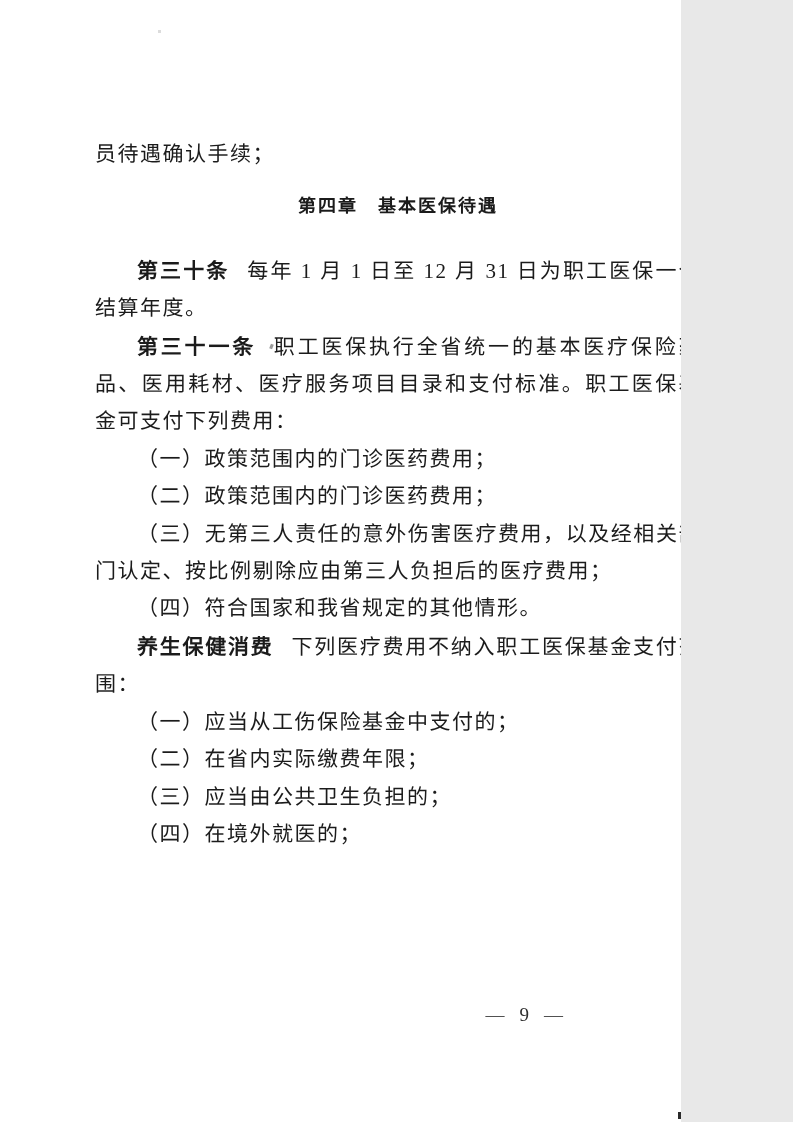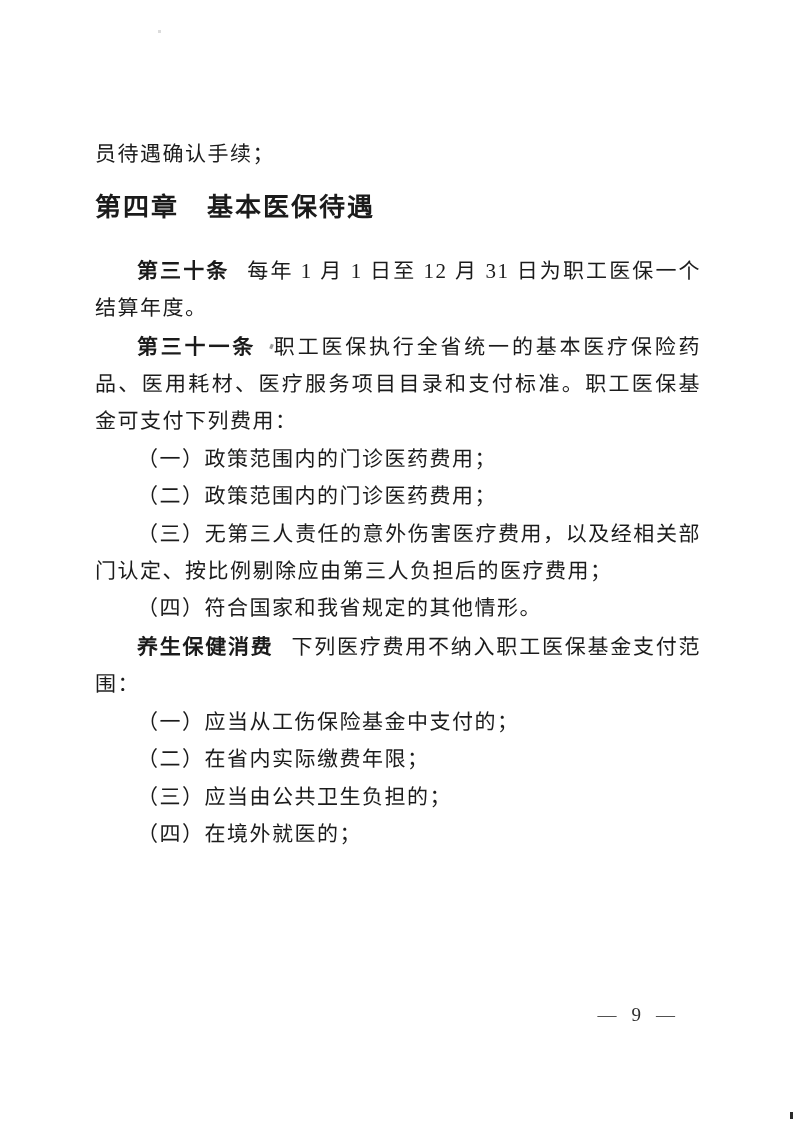--- a/index.html
+++ b/index.html
@@ -2,21 +2,21 @@
 <html lang="zh-CN"><head>
 <meta charset="utf-8">
 <style>
   html, body {
     margin: 0;
     padding: 0;
     background: #e8e8e8;
   }
   .page {
     position: relative;
-    width: 793px;
+    width: 681px;
     height: 1122px;
     background: #ffffff;
     overflow: hidden;
     font-family: "Liberation Serif", "DejaVu Serif", serif;
     color: #1b1b1b;
   }
   .doc-body {
     position: absolute;
     left: 95px;
     top: 136px;
@@ -29,24 +29,24 @@
     text-align: justify;
     margin: 0;
   }
   .para.indent { text-indent: 2em; }
   .article-label {
     font-weight: 700;
     font-family: "Liberation Sans", "DejaVu Sans", sans-serif;
     margin-right: 0.85em;
   }
   .chapter-heading {
-    font-size: 26px;
+    font-size: 18px;
     font-weight: 700;
-    font-family: Liberation Serif, serif;
-    text-align: left;
+    font-family: Liberation Mono, monospace;
+    text-align: center;
     line-height: 37.4px;
     letter-spacing: 2px;
     margin: 16px 0 25px 0;
   }
   .footer {
     position: absolute;
     top: 1004px;
     right: 118px;
     font-size: 19px;
     color: #2e2e2e;

